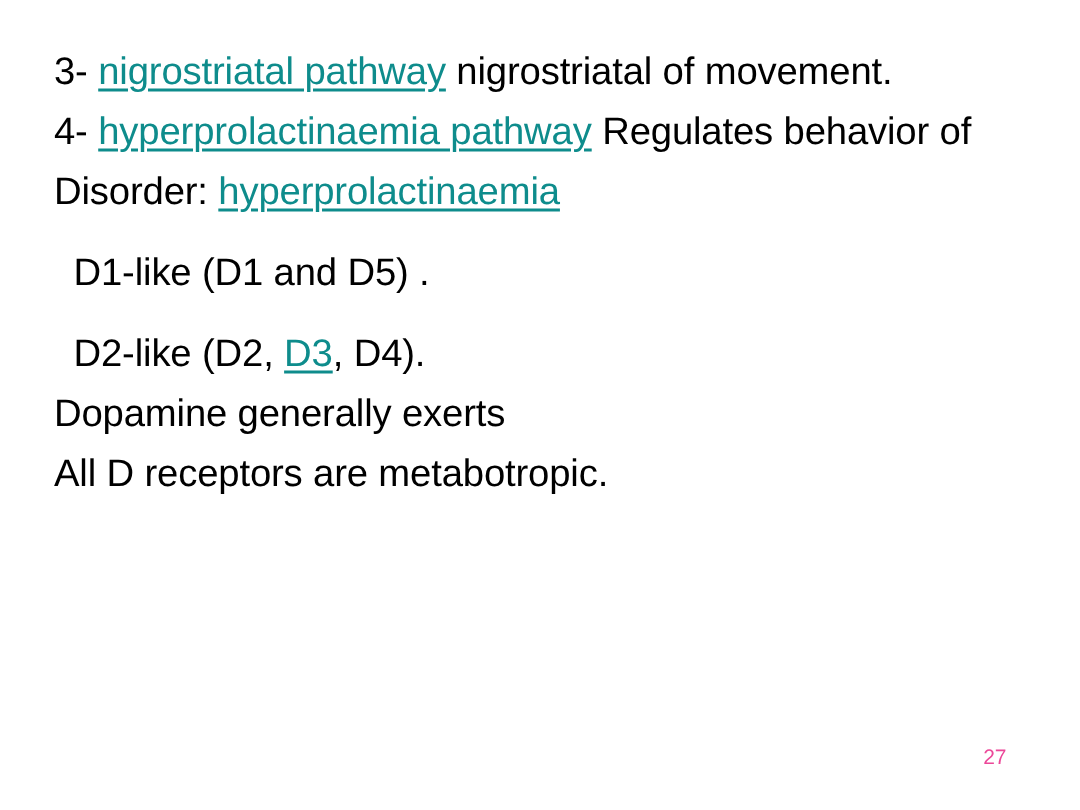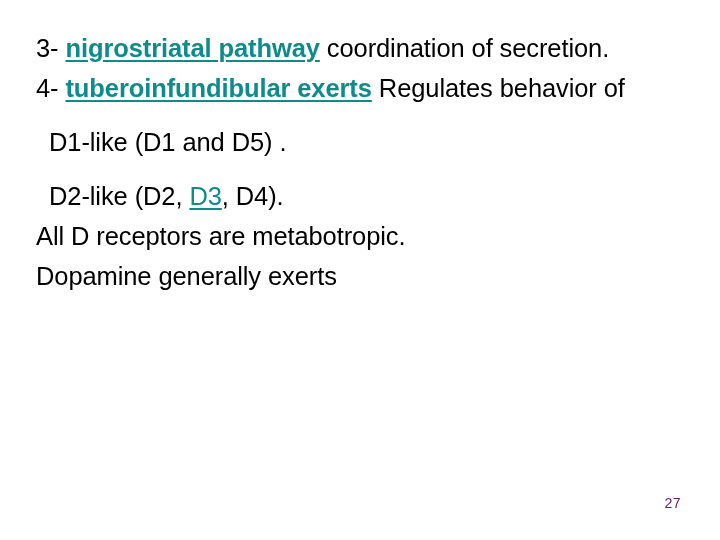--- a/index.html
+++ b/index.html
@@ -29,49 +29,50 @@
     line-height: 40px;
     color: #000000;
     white-space: pre-wrap;
     letter-spacing: -0.1px;
   }
   .line.indent-1 { padding-left: 0px; }
   .line.indent-2 { padding-left: 24px; }
   .line.indent-3 { padding-left: 6px; margin-top: 14px; }
 
   .seg { }
-  .seg.bold { font-weight: bold; }
+  .seg.bold { font-weight: normal; }
   .seg.teal { color: #0E8C8C; }
   .seg.underline {
     text-decoration: underline;
     text-decoration-thickness: 2px;
     text-underline-offset: 3px;
   }
   .seg.teal.underline {
     text-decoration-color: #0E8C8C;
   }
 
   #page-number {
     position: absolute;
-    right: 39px;
+    right: 49px;
     bottom: 28px;
     font-size: 14px;
-    color: #701a75;
-    font-family: Liberation Mono, monospace;
+    color: #ec4899;
+    font-family: Liberation Sans, sans-serif;
   }
 </style>
 </head>
 <body>
 
 <div id="slide">
 
   <div id="body-block">
-      <div class="line indent-1"><span class="seg">3- </span><span class="seg bold teal underline">nigrostriatal pathway</span><span class="seg"> coordination of secretion.</span></div>
-      <div class="line indent-1"><span class="seg">4- </span><span class="seg bold teal underline">tuberoinfundibular exerts</span><span class="seg"> Regulates behavior of</span></div>
+      <div class="line indent-1"><span class="seg">3- </span><span class="seg bold teal underline">nigrostriatal pathway</span><span class="seg"> nigrostriatal of movement.</span></div>
+      <div class="line indent-1"><span class="seg">4- </span><span class="seg bold teal underline">hyperprolactinaemia pathway</span><span class="seg"> Regulates behavior of</span></div>
+      <div class="line indent-1"><span class="seg bold">Disorder</span><span class="seg">: </span><span class="seg teal underline">hyperprolactinaemia</span></div>
       <div class="line indent-3"><span class="seg"> D1-like (D1 and D5) .</span></div>
       <div class="line indent-3"><span class="seg"> D2-like (D2, </span><span class="seg teal underline">D3</span><span class="seg">, D4).</span></div>
+      <div class="line indent-1"><span class="seg">Dopamine generally exerts</span></div>
       <div class="line indent-1"><span class="seg">All D receptors are metabotropic.</span></div>
-      <div class="line indent-1"><span class="seg">Dopamine generally exerts</span></div>
     </div>
 
   <div id="page-number">27</div>
 
 </div>
 
 </body></html>

